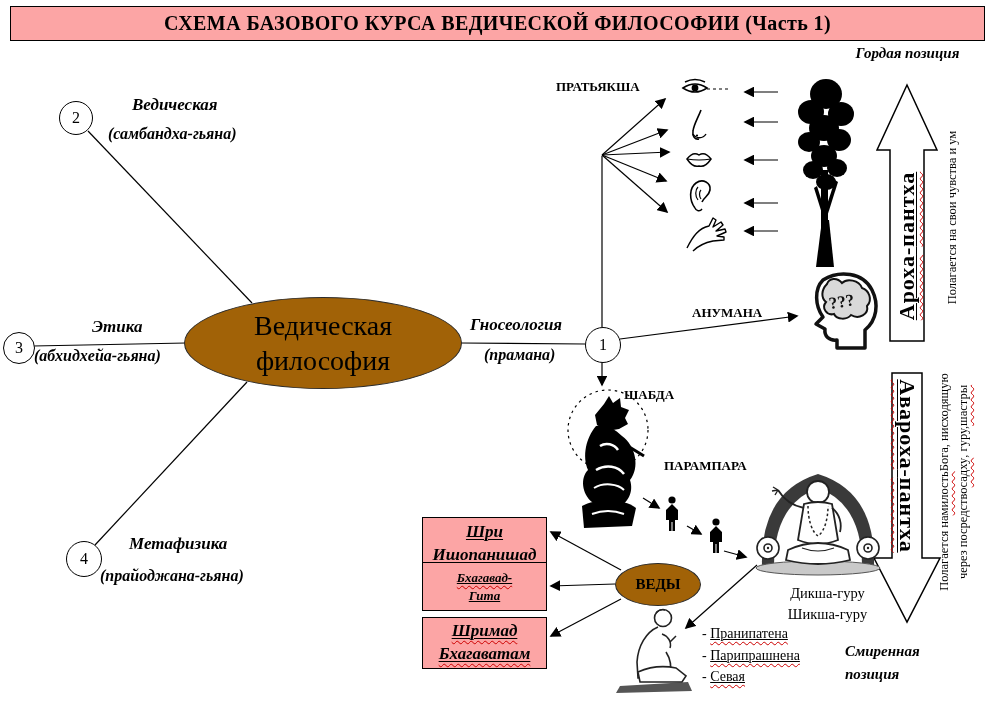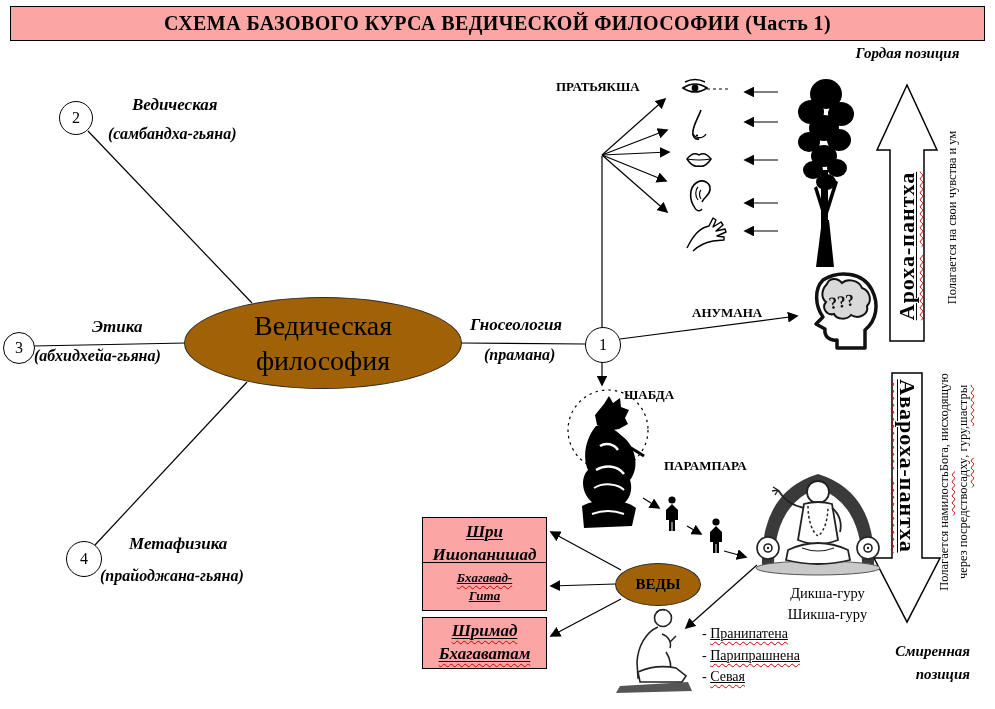--- a/index.html
+++ b/index.html
@@ -76,21 +76,21 @@
 
     <polygon points="907,85 937,150 924,150 924,341 890,341 890,150 877,150" fill="#fff" stroke="#000" stroke-width="1.5"></polygon>
     <polygon points="892,373 922,373 922,558 940,558 907,622 874,558 892,558" fill="#fff" stroke="#000" stroke-width="1.5"></polygon>
   </svg>
 
   <div class="box ctr" style="left:10px;top:6px;width:973px;height:33px;border-width:1.6px;z-index:6;">
     <span class="b" style="font-size:20px;letter-spacing:0.4px;">СХЕМА БАЗОВОГО КУРСА ВЕДИЧЕСКОЙ ФИЛОСОФИИ (Часть 1)</span>
   </div>
 
   <div class="lbl bi ctr" style="left:840px;top:45px;width:135px;font-size:15px;">Гордая позиция</div>
-  <div class="lbl bi" style="left:845px;top:640px;width:125px;text-align:right;font-size:15px;line-height:1.5;white-space:normal;">
+  <div class="lbl bi" style="left:845px;top:640px;width:125px;text-align:left;font-size:15px;line-height:1.5;white-space:normal;">
     <span>Смиренная</span><br>
     <span>позиция</span>
   </div>
 
   <div class="circle" style="left:59px;top:101px;width:32px;height:32px;">
     <span>2</span>
     </div>
   <div class="circle" style="left:3px;top:332px;width:30px;height:30px;">
     <span>3</span>
     </div>

